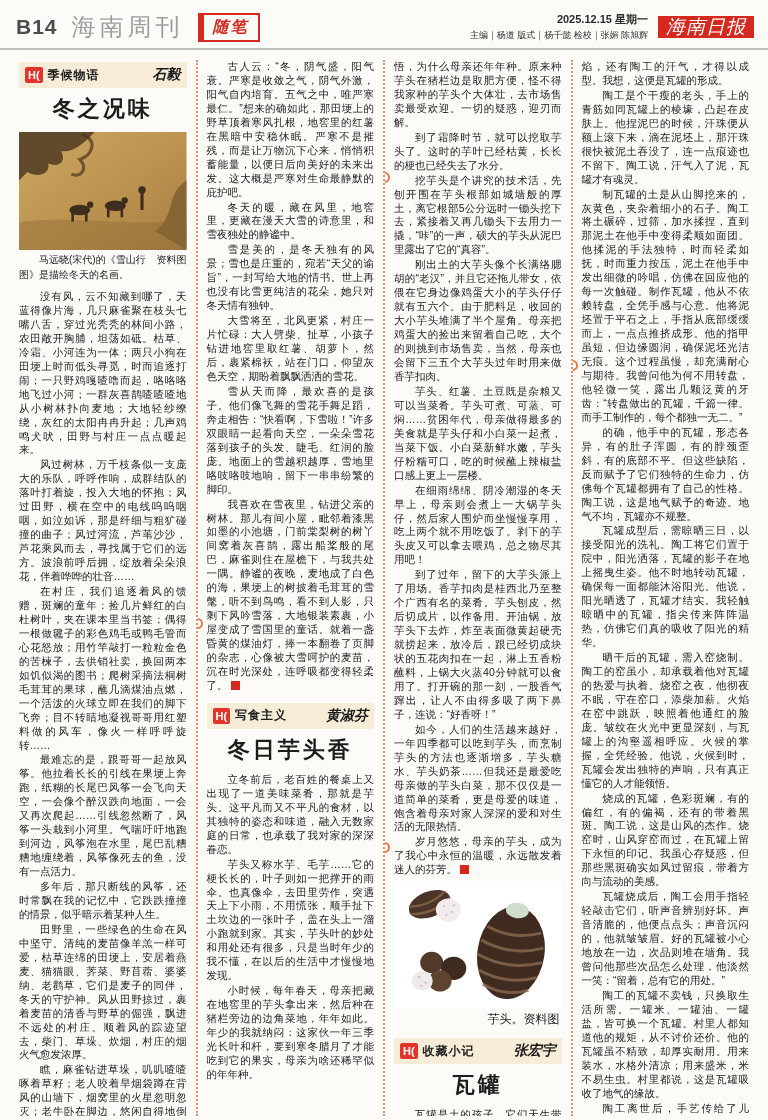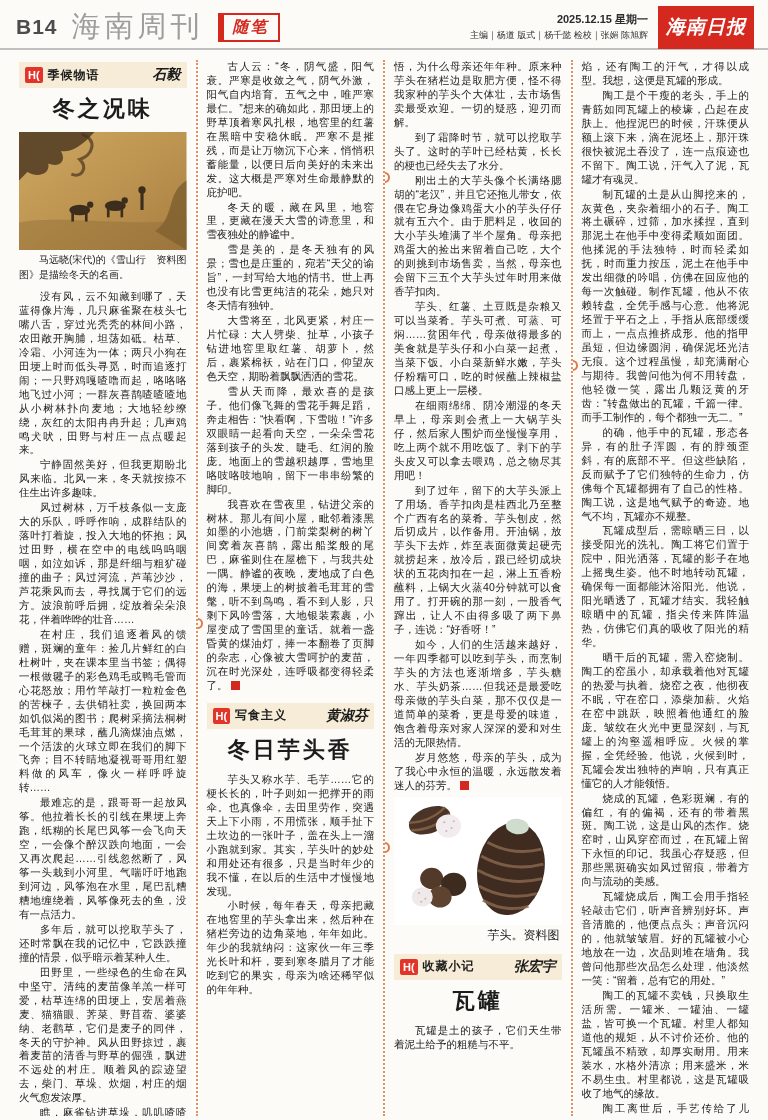--- a/index.html
+++ b/index.html
@@ -10,35 +10,35 @@
   }
   .page{position:relative;width:768px;height:1120px;overflow:hidden;}
 
   
   .hdr{
     height:50px;display:flex;align-items:center;gap:14px;
     padding:8px 14px 2px 16px;box-sizing:border-box;
     border-bottom:2px solid #bfbfbf;
   }
   .pageno{font-size:21px;font-weight:bold;color:#4c4c4c;letter-spacing:1px;}
-  .weekly{font-size:29px;color:#9d9d9d;letter-spacing:4px;font-weight:normal;}
+  .weekly{font-size:24px;color:#9d9d9d;letter-spacing:4px;font-weight:normal;}
   .section-box{
     border:2px solid #d5281e;border-left:6px solid #d5281e;
     color:#d5281e;font-weight:bold;font-size:16px;
     padding:2px 9px;letter-spacing:2px;font-style:italic;
   }
   .hdr-right{margin-left:auto;display:flex;align-items:center;gap:10px;}
   .pubinfo{text-align:right;color:#2b2b2b;}
   .dateline{font-size:11px;font-weight:bold;}
   .staffline{font-size:9px;margin-top:2px;color:#333;}
   .masthead{
-    width:96px;height:43px;background:#d5281e;color:#fff;
+    width:96px;height:22px;background:#d5281e;color:#fff;
     display:flex;align-items:center;justify-content:center;
     font-family:"DejaVu Serif","Liberation Serif",serif;
-    font-style:italic;font-weight:bold;font-size:19px;letter-spacing:1px;
+    font-style:italic;font-weight:normal;font-size:19px;letter-spacing:1px;
   }
 
   
   .content{
     display:flex;height:1066px;box-sizing:border-box;
     padding:10px 10px 0 10px;
   }
   .col{
     flex:1 1 0;min-width:0;padding:0 9px;overflow:hidden;position:relative;
   }
@@ -136,25 +136,24 @@
               <circle cx="117.5" cy="55" r="3.5"></circle>
           </g>
         </svg>
         <figcaption class="figcap">
           <span class="credit">资料图</span>
           <span>马远晓(宋代)的《雪山行图》是描绘冬天的名画。</span>
         </figcaption>
       </figure>
 
       <p class="para">没有风，云不知藏到哪了，天蓝得像片海，几只麻雀聚在枝头七嘴八舌，穿过光秃秃的林间小路，农田敞开胸脯，坦荡如砥。枯草、冷霜、小河连为一体；两只小狗在田埂上时而低头寻觅，时而追逐打闹；一只野鸡嘎喳噜而起，咯咯咯地飞过小河；一群灰喜鹊喳喳喳地从小树林扑向麦地；大地轻纱缭绕，灰红的太阳冉冉升起；几声鸡鸣犬吠，田野与村庄一点点暖起来。</p>
-      <p class="para">宁静固然美好，但我更期盼北风来临。北风一来，冬天就按捺不住生出许多趣味。</p>
       <p class="para">风过树林，万千枝条似一支庞大的乐队，呼呼作响，成群结队的落叶打着旋，投入大地的怀抱；风过田野，横在空中的电线呜呜咽咽，如泣如诉，那是纤细与粗犷碰撞的曲子；风过河流，芦苇沙沙，芦花乘风而去，寻找属于它们的远方。波浪前呼后拥，绽放着朵朵浪花，伴着哗哗的壮音……</p>
       <p class="para">在村庄，我们追逐着风的馈赠，斑斓的童年：捡几片鲜红的白杜树叶，夹在课本里当书签；偶得一根做毽子的彩色鸡毛或鸭毛管而心花怒放；用竹竿敲打一粒粒金色的苦楝子，去供销社卖，换回两本如饥似渴的图书；爬树采摘法桐树毛茸茸的果球，蘸几滴煤油点燃，一个活泼的火球立即在我们的脚下飞奔；目不转睛地凝视哥哥用红塑料做的风车，像火一样呼呼旋转……</p>
       <p class="para">最难忘的是，跟哥哥一起放风筝。他拉着长长的引线在果埂上奔跑，纸糊的长尾巴风筝一会飞向天空，一会像个醉汉跌向地面，一会又再次爬起……引线忽然断了，风筝一头栽到小河里。气喘吁吁地跑到河边，风筝泡在水里，尾巴乱糟糟地缠绕着，风筝像死去的鱼，没有一点活力。</p>
-      <p class="para">多年后，就可以挖取芋头了，还时常飘在我的记忆中，它跌跌撞撞的情景，似乎暗示着某种人生。</p>
+      <p class="para">多年后，那只断线的风筝，还时常飘在我的记忆中，它跌跌撞撞的情景，似乎暗示着某种人生。</p>
       <p class="para">田野里，一些绿色的生命在风中坚守。清纯的麦苗像羊羔一样可爱，枯草连绵的田埂上，安居着燕麦、猫猫眼、荠菜、野苜蓿、婆婆纳、老鹳草，它们是麦子的同伴，冬天的守护神。风从田野掠过，裹着麦苗的清香与野草的倔强，飘进不远处的村庄。顺着风的踪迹望去，柴门、草垛、炊烟，村庄的烟火气愈发浓厚。</p>
       <p class="para">瞧，麻雀钻进草垛，叽叽喳喳啄着草籽；老人咬着旱烟袋蹲在背风的山墙下，烟窝里的火星忽明忽灭；老牛卧在脚边，悠闲自得地倒嚼；狗子蜷成一团，把头埋进爪子里。几个孩子围在一起，鸡毛毽子在脚上翻腾，喝彩声呼应着天空飞过的雁群，草垛里的麻雀“呼”的一声飞上树梢。</p>
 
     </div>
 
     <div class="col">
       <span class="dot" style="top:558px;"></span>
       <p class="para">古人云：“冬，阴气盛，阳气衰。严寒是收敛之气，阴气外激，阳气自内培育。五气之中，唯严寒最仁。”想来的确如此，那田埂上的野草顶着寒风扎根，地窖里的红薯在黑暗中安稳休眠。严寒不是摧残，而是让万物沉下心来，悄悄积蓄能量，以便日后向美好的未来出发。这大概是严寒对生命最静默的庇护吧。</p>
       <p class="para">冬天的暖，藏在风里，地窖里，更藏在漫天大雪的诗意里，和雪夜独处的静谧中。</p>
       <p class="para">雪是美的，是冬天独有的风景；雪也是庄重的，宛若“天父的谕旨”，一封写给大地的情书。世上再也没有比雪更纯洁的花朵，她只对冬天情有独钟。</p>
@@ -162,30 +161,32 @@
       <p class="para">雪从天而降，最欢喜的是孩子。他们像飞舞的雪花手舞足蹈，奔走相告：“快看啊，下雪啦！”许多双眼睛一起看向天空，一朵朵雪花落到孩子的头发、睫毛、红润的脸庞。地面上的雪越积越厚，雪地里咯吱咯吱地响，留下一串串纷繁的脚印。</p>
       <p class="para"><span>我喜欢在雪夜里，钻进父亲的树林。那儿有间小屋，毗邻着漆黑如墨的小池塘，门前棠梨树的树丫间窝着灰喜鹊，露出船桨般的尾巴，麻雀则住在屋檐下，与我共处一隅。静谧的夜晚，麦地成了白色的海，果埂上的树披着毛茸茸的雪氅，听不到鸟鸣，看不到人影，只剩下风吟雪落，大地银装素裹，小屋变成了雪国里的童话。就着一盏昏黄的煤油灯，捧一本翻卷了页脚的杂志，心像被大雪呵护的麦苗，沉在时光深处，连呼吸都变得轻柔了。</span><span class="endmark"></span></p>
 
       <div class="kicker" style="margin-top:10px;">
         <span class="hk">H(</span>
         <span class="kicker-label">写食主义</span>
         <span class="kicker-author">黄淑芬</span>
       </div>
       <div class="art-title">冬日芋头香</div>
 
+      <p class="para">立冬前后，老百姓的餐桌上又出现了一道美味菜肴，那就是芋头。这平凡而又不平凡的食材，以其独特的姿态和味道，融入无数家庭的日常，也承载了我对家的深深眷恋。</p>
       <p class="para">芋头又称水芋、毛芋……它的梗长长的，叶子则如一把撑开的雨伞。也真像伞，去田里劳作，突遇天上下小雨，不用慌张，顺手扯下土坎边的一张叶子，盖在头上一溜小跑就到家。其实，芋头叶的妙处和用处还有很多，只是当时年少的我不懂，在以后的生活中才慢慢地发现。</p>
       <p class="para">小时候，每年春天，母亲把藏在地窖里的芋头拿出来，然后种在猪栏旁边的边角菜地，年年如此。年少的我就纳闷：这家伙一年三季光长叶和杆，要到寒冬腊月了才能吃到它的果实，母亲为啥还稀罕似的年年种。</p>
 
     </div>
 
     <div class="col">
       <span class="dot" style="top:112px;"></span>
       <span class="dot" style="top:782px;"></span>
       <p class="para cont">悟，为什么母亲还年年种。原来种芋头在猪栏边是取肥方便，怪不得我家种的芋头个大体壮，去市场售卖最受欢迎。一切的疑惑，迎刃而解。</p>
       <p class="para">到了霜降时节，就可以挖取芋头了。这时的芋叶已经枯黄，长长的梗也已经失去了水分。</p>
+      <p class="para">挖芋头是个讲究的技术活，先刨开围在芋头根部如城墙般的厚土，离它根部5公分远时一锄头挖下去，紧接着又再几锄头下去用力一撬，“咔”的一声，硕大的芋头从泥巴里露出了它的“真容”。</p>
       <p class="para">刚出土的大芋头像个长满络腮胡的“老汉”，并且它还拖儿带女，依偎在它身边像鸡蛋大小的芋头仔仔就有五六个。由于肥料足，收回的大小芋头堆满了半个屋角。母亲把鸡蛋大的捡出来留着自己吃，大个的则挑到市场售卖，当然，母亲也会留下三五个大芋头过年时用来做香芋扣肉。</p>
       <p class="para">芋头、红薯、土豆既是杂粮又可以当菜肴。芋头可煮、可蒸、可焖……贫困年代，母亲做得最多的美食就是芋头仔和小白菜一起煮，当菜下饭。小白菜新鲜水嫩，芋头仔粉糯可口，吃的时候蘸上辣椒盐口感上更上一层楼。</p>
       <p class="para">在细雨绵绵、阴冷潮湿的冬天早上，母亲则会煮上一大锅芋头仔，然后家人围炉而坐慢慢享用，吃上两个就不用吃饭了。剥下的芋头皮又可以拿去喂鸡，总之物尽其用吧！</p>
       <p class="para">到了过年，留下的大芋头派上了用场。香芋扣肉是桂西北乃至整个广西有名的菜肴。芋头刨皮，然后切成片，以作备用。开油锅，放芋头下去炸，炸至表面微黄起硬壳就捞起来，放冷后，跟已经切成块状的五花肉扣在一起，淋上五香粉蘸料，上锅大火蒸40分钟就可以食用了。打开碗的那一刻，一股香气蹿出，让人不由得多吸了两下鼻子，连说：“好香呀！”</p>
       <p class="para">如今，人们的生活越来越好，一年四季都可以吃到芋头，而烹制芋头的方法也逐渐增多，芋头糖水、芋头奶茶……但我还是最爱吃母亲做的芋头白菜，那不仅仅是一道简单的菜肴，更是母爱的味道，饱含着母亲对家人深深的爱和对生活的无限热情。</p>
       <p class="para"><span>岁月悠悠，母亲的芋头，成为了我心中永恒的温暖，永远散发着迷人的芬芳。</span><span class="endmark"></span></p>
 
       <figure style="margin-top:4px;">
         <svg class="figimg" viewBox="0 0 160 132" height="128" preserveAspectRatio="none" xmlns="http://www.w3.org/2000/svg">
           <rect width="160" height="132" fill="#ffffff"></rect>

